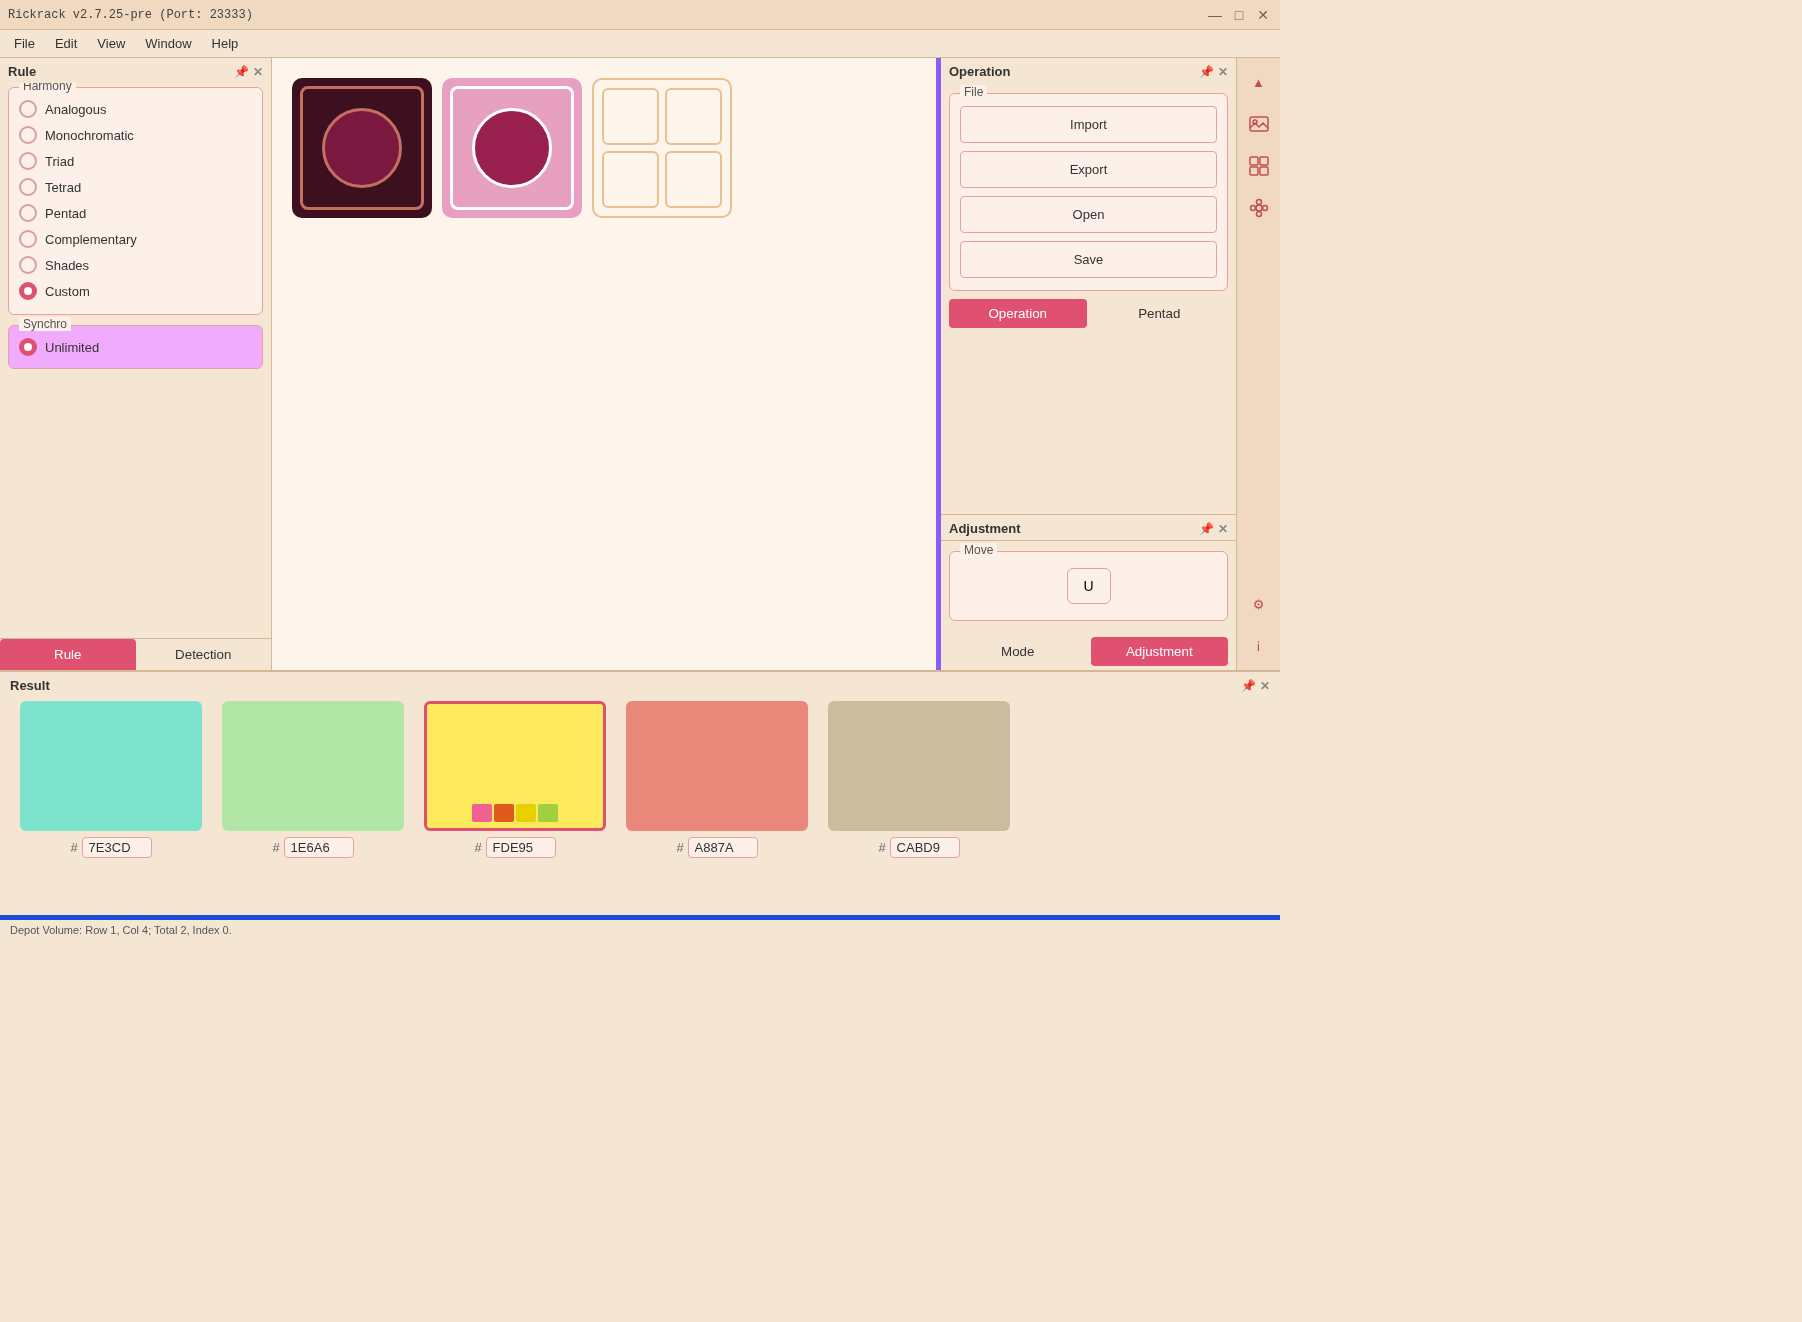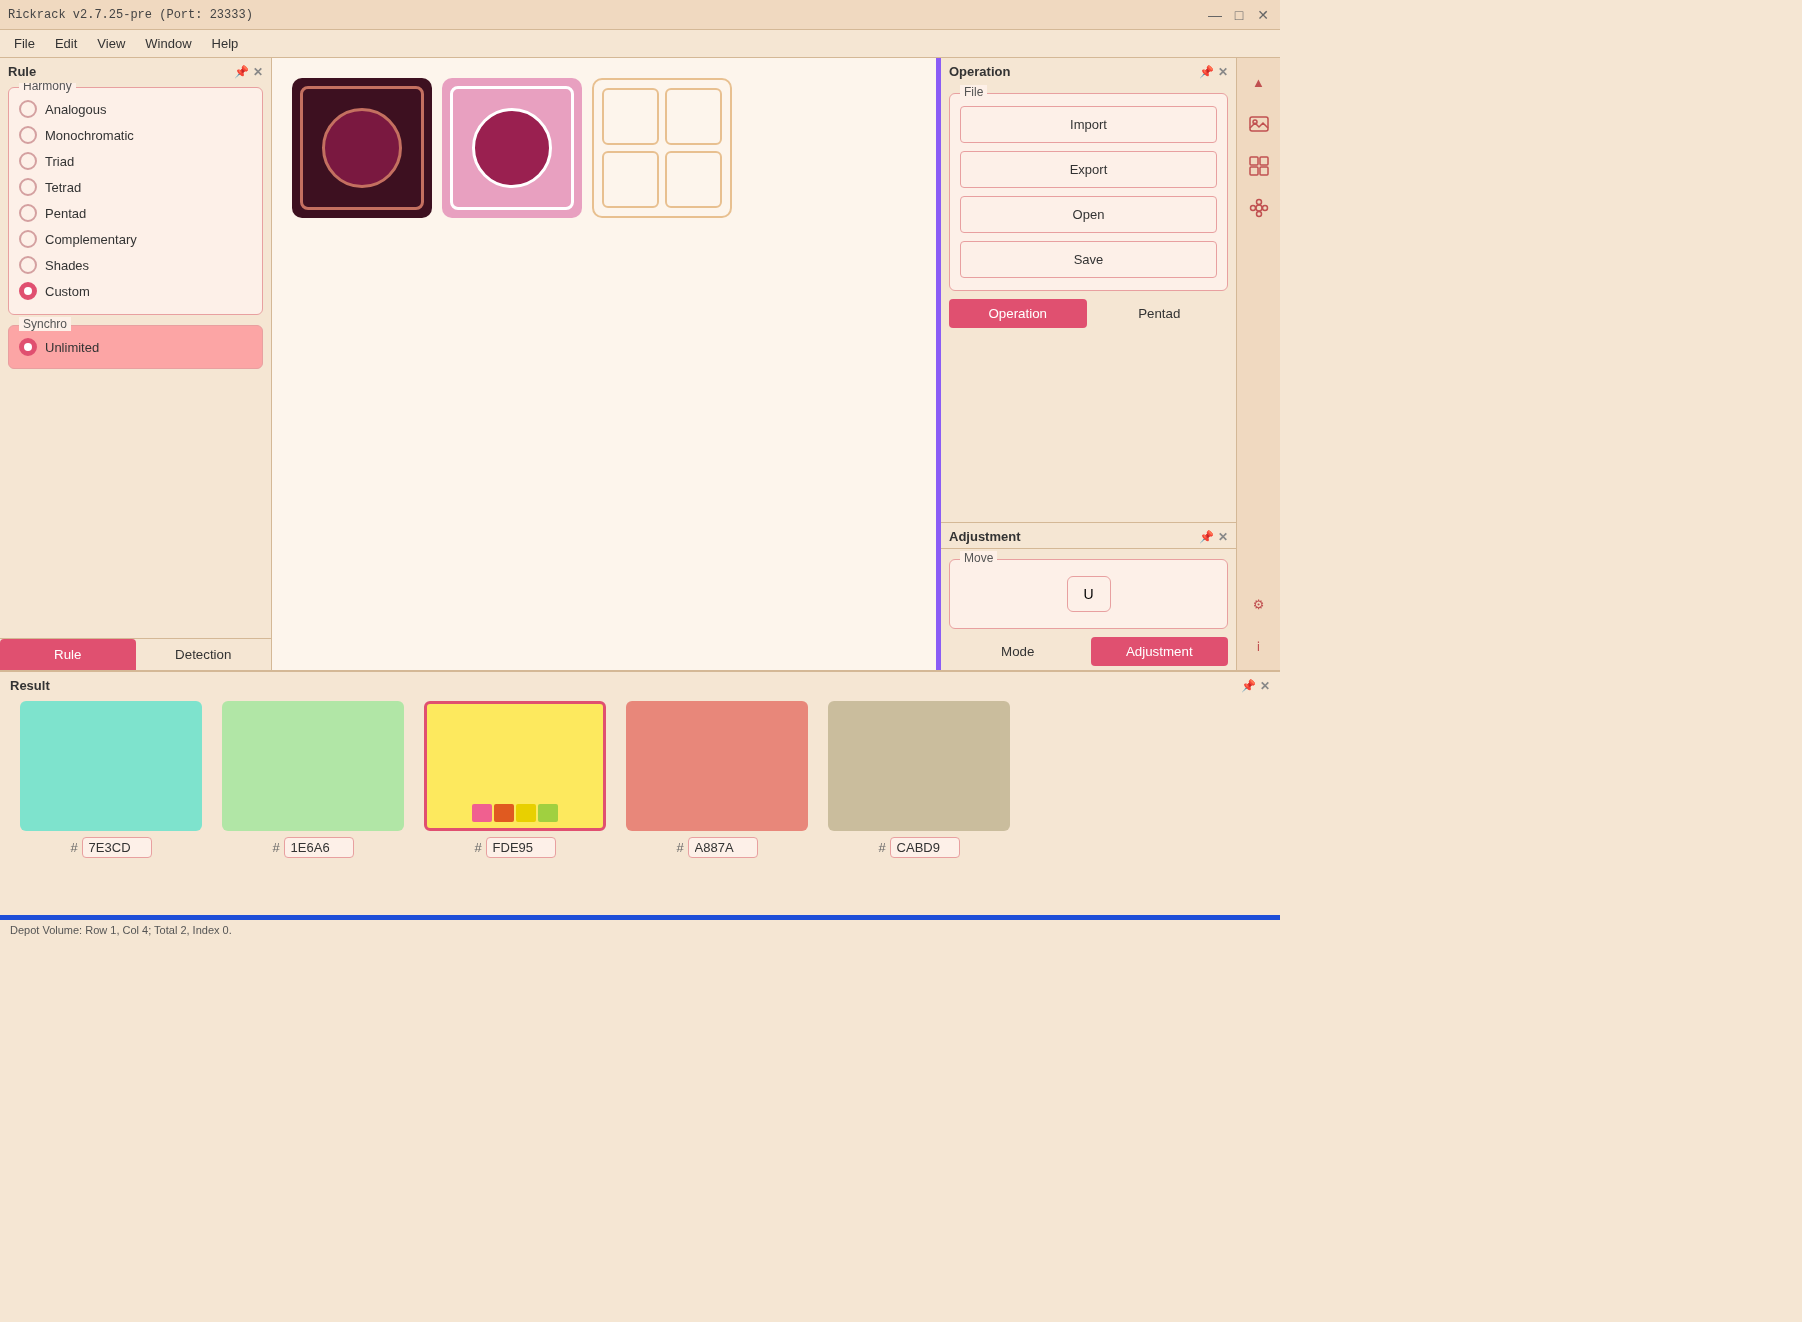--- a/index.html
+++ b/index.html
@@ -281,21 +281,21 @@
       background: #fdf0e8;
       border: 1.5px solid #e8a0a0;
       border-radius: 6px;
       display: flex; align-items: center; justify-content: center;
       margin: 8px auto;
       font-size: 14px;
       cursor: pointer;
     }
     .adj-tabs {
       display: flex;
-      margin-top: 8px;
+      margin-top: 16px;
       gap: 4px;
     }
     .adj-tab {
       flex: 1;
       padding: 7px 0;
       text-align: center;
       border-radius: 4px;
       cursor: pointer;
       border: none;
       background: #f5e6d3;
@@ -392,21 +392,21 @@
       color: #555;
       border-top: 5px solid #1d4ed8;
     }
     
     .synchro-group {
       border: 1.5px solid #e8a0a0;
       border-radius: 6px;
       padding: 8px 10px;
       margin-bottom: 6px;
       position: relative;
-      background: #fca5a5;
+      background: #f0abfc;
     }
     .synchro-label {
       position: absolute;
       top: -9px; left: 10px;
       background: #fdf0e8;
       padding: 0 4px;
       font-size: 12px;
       color: #555;
     }
   </style>

